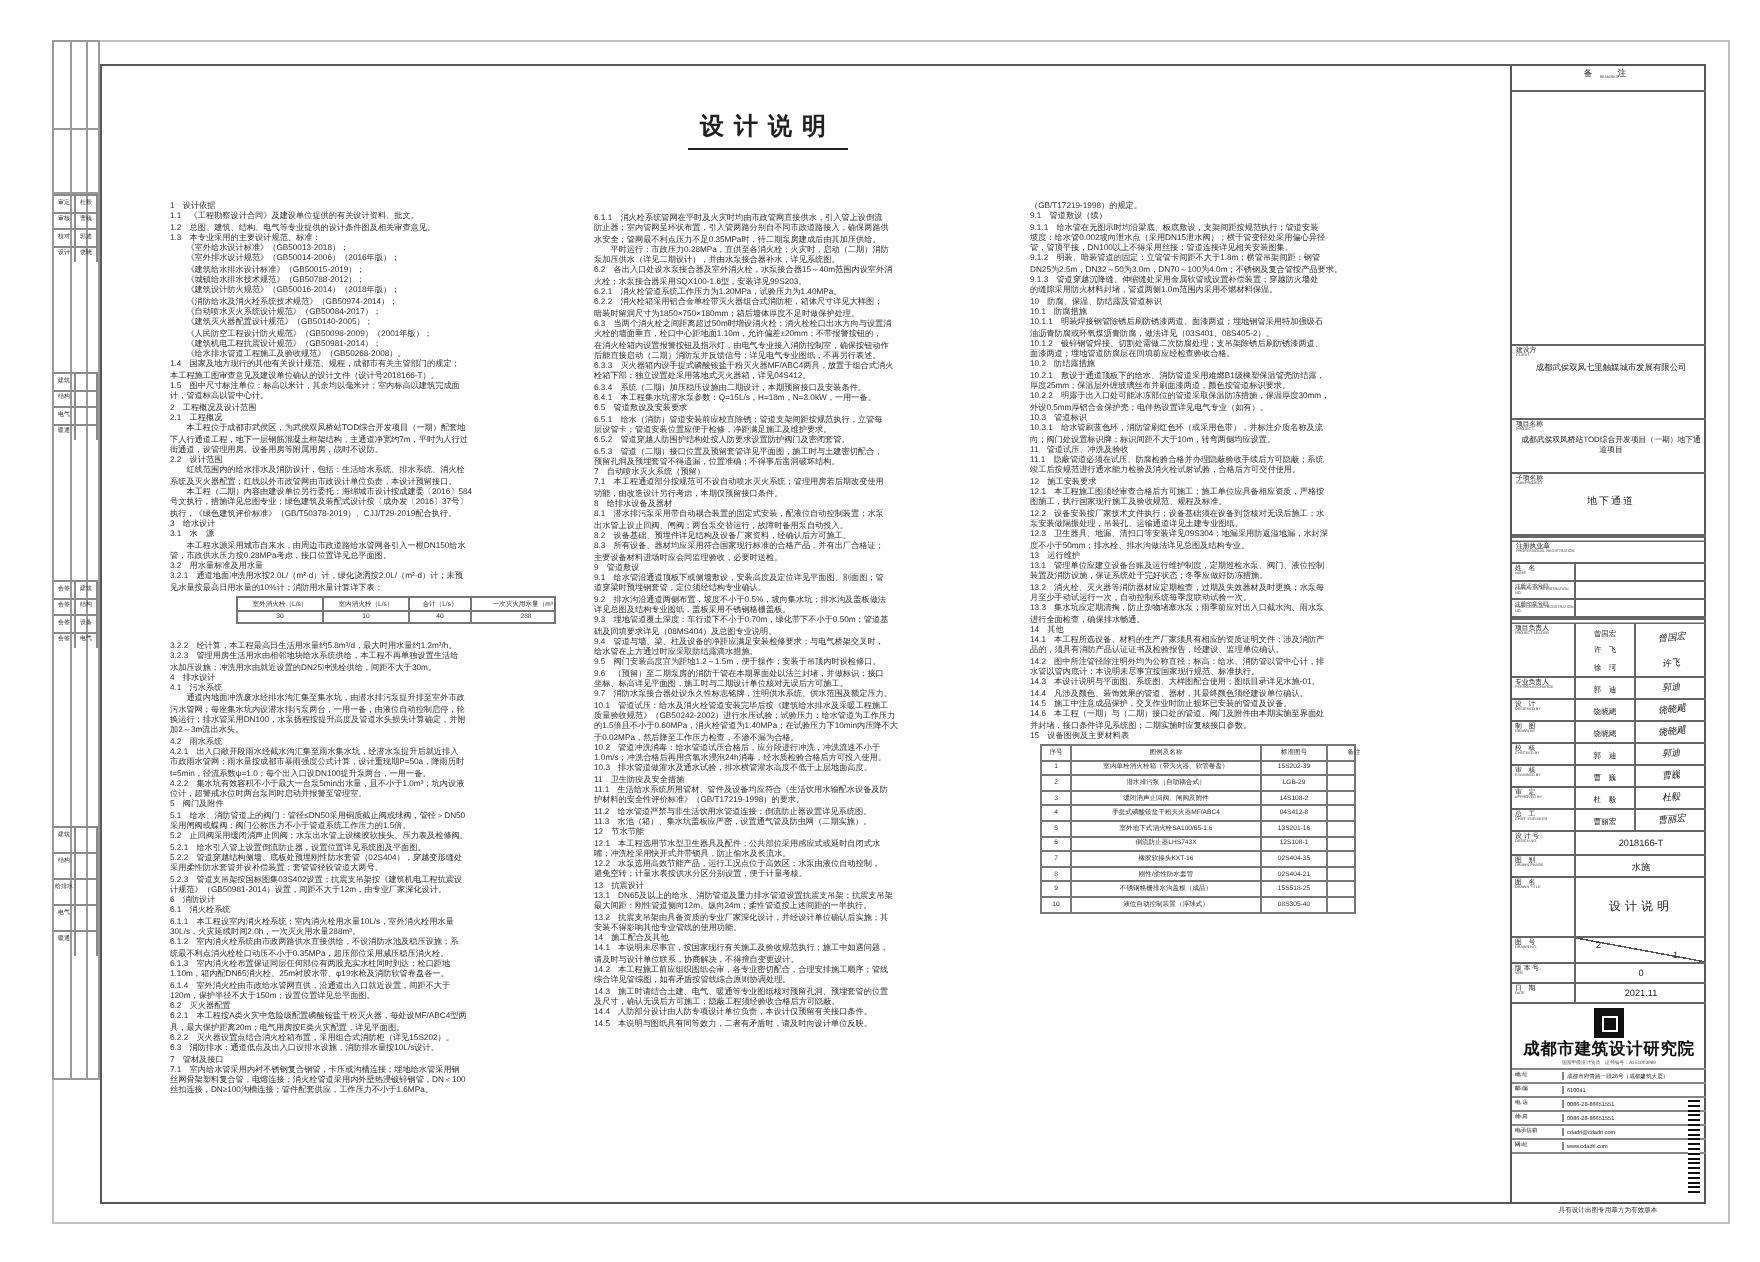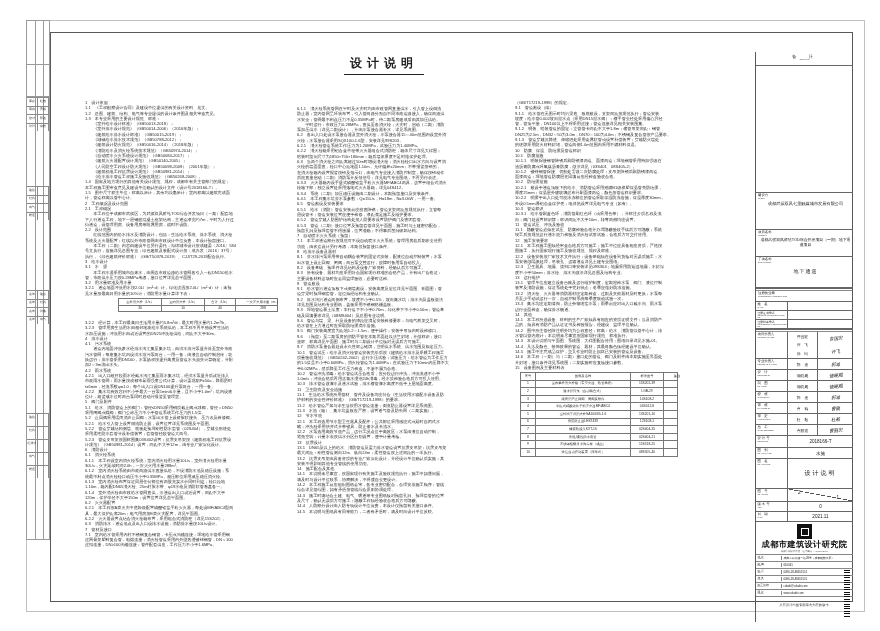--- a/index.html
+++ b/index.html
@@ -31,21 +31,21 @@
   .minitable{font-size:3.3px;color:#2e2e2e;border:0.6px solid #777;}
   .minitable .trow{display:flex;border-top:0.5px solid #777;}
   .minitable .trow:first-child{border-top:none;}
   .minitable .tcell{overflow:hidden;white-space:nowrap;padding:0.8px 1px;border-right:0.5px solid #777;text-align:center;}
   .minitable .tcell:last-child{border-right:none;}
   .watertable{left:118px;top:298px;width:160px;}
   .mattable{left:520px;top:372px;width:158px;}
   .mattable .trow{height:6.6px;}
   
   .tb{left:755px;top:32px;width:98px;height:570px;border-left:1.2px solid #585858;
-      font-size:3.4px;color:#222;margin-top:20px;}
+      font-size:3.4px;color:#222;}
   .tb .row{position:relative;box-sizing:border-box;border-bottom:0.8px solid #666;overflow:hidden;}
   .tb .dbl{border-bottom:none;height:3px;border-top:0.8px solid #666;box-shadow:inset 0 -0.8px 0 #666;}
   .tb-label{font-size:3.4px;line-height:1.15;}
   .tb-en{font-size:1.9px;color:#444;line-height:1;transform-origin:left top;}
   .tb .labpad{padding:1px 0 0 2px;}
   .cval{text-align:center;font-size:4.2px;line-height:1.25;padding:1px 2px;}
   .flexrow{display:flex;height:100%;}
   .fl-label{width:32px;border-right:0.6px solid #666;padding:1px 0 0 1.5px;box-sizing:border-box;}
   .fl-name{width:30px;border-right:0.6px solid #666;display:flex;align-items:center;justify-content:center;font-size:3.8px;box-sizing:border-box;}
   .fl-sig{flex:1;display:flex;align-items:center;justify-content:center;}

